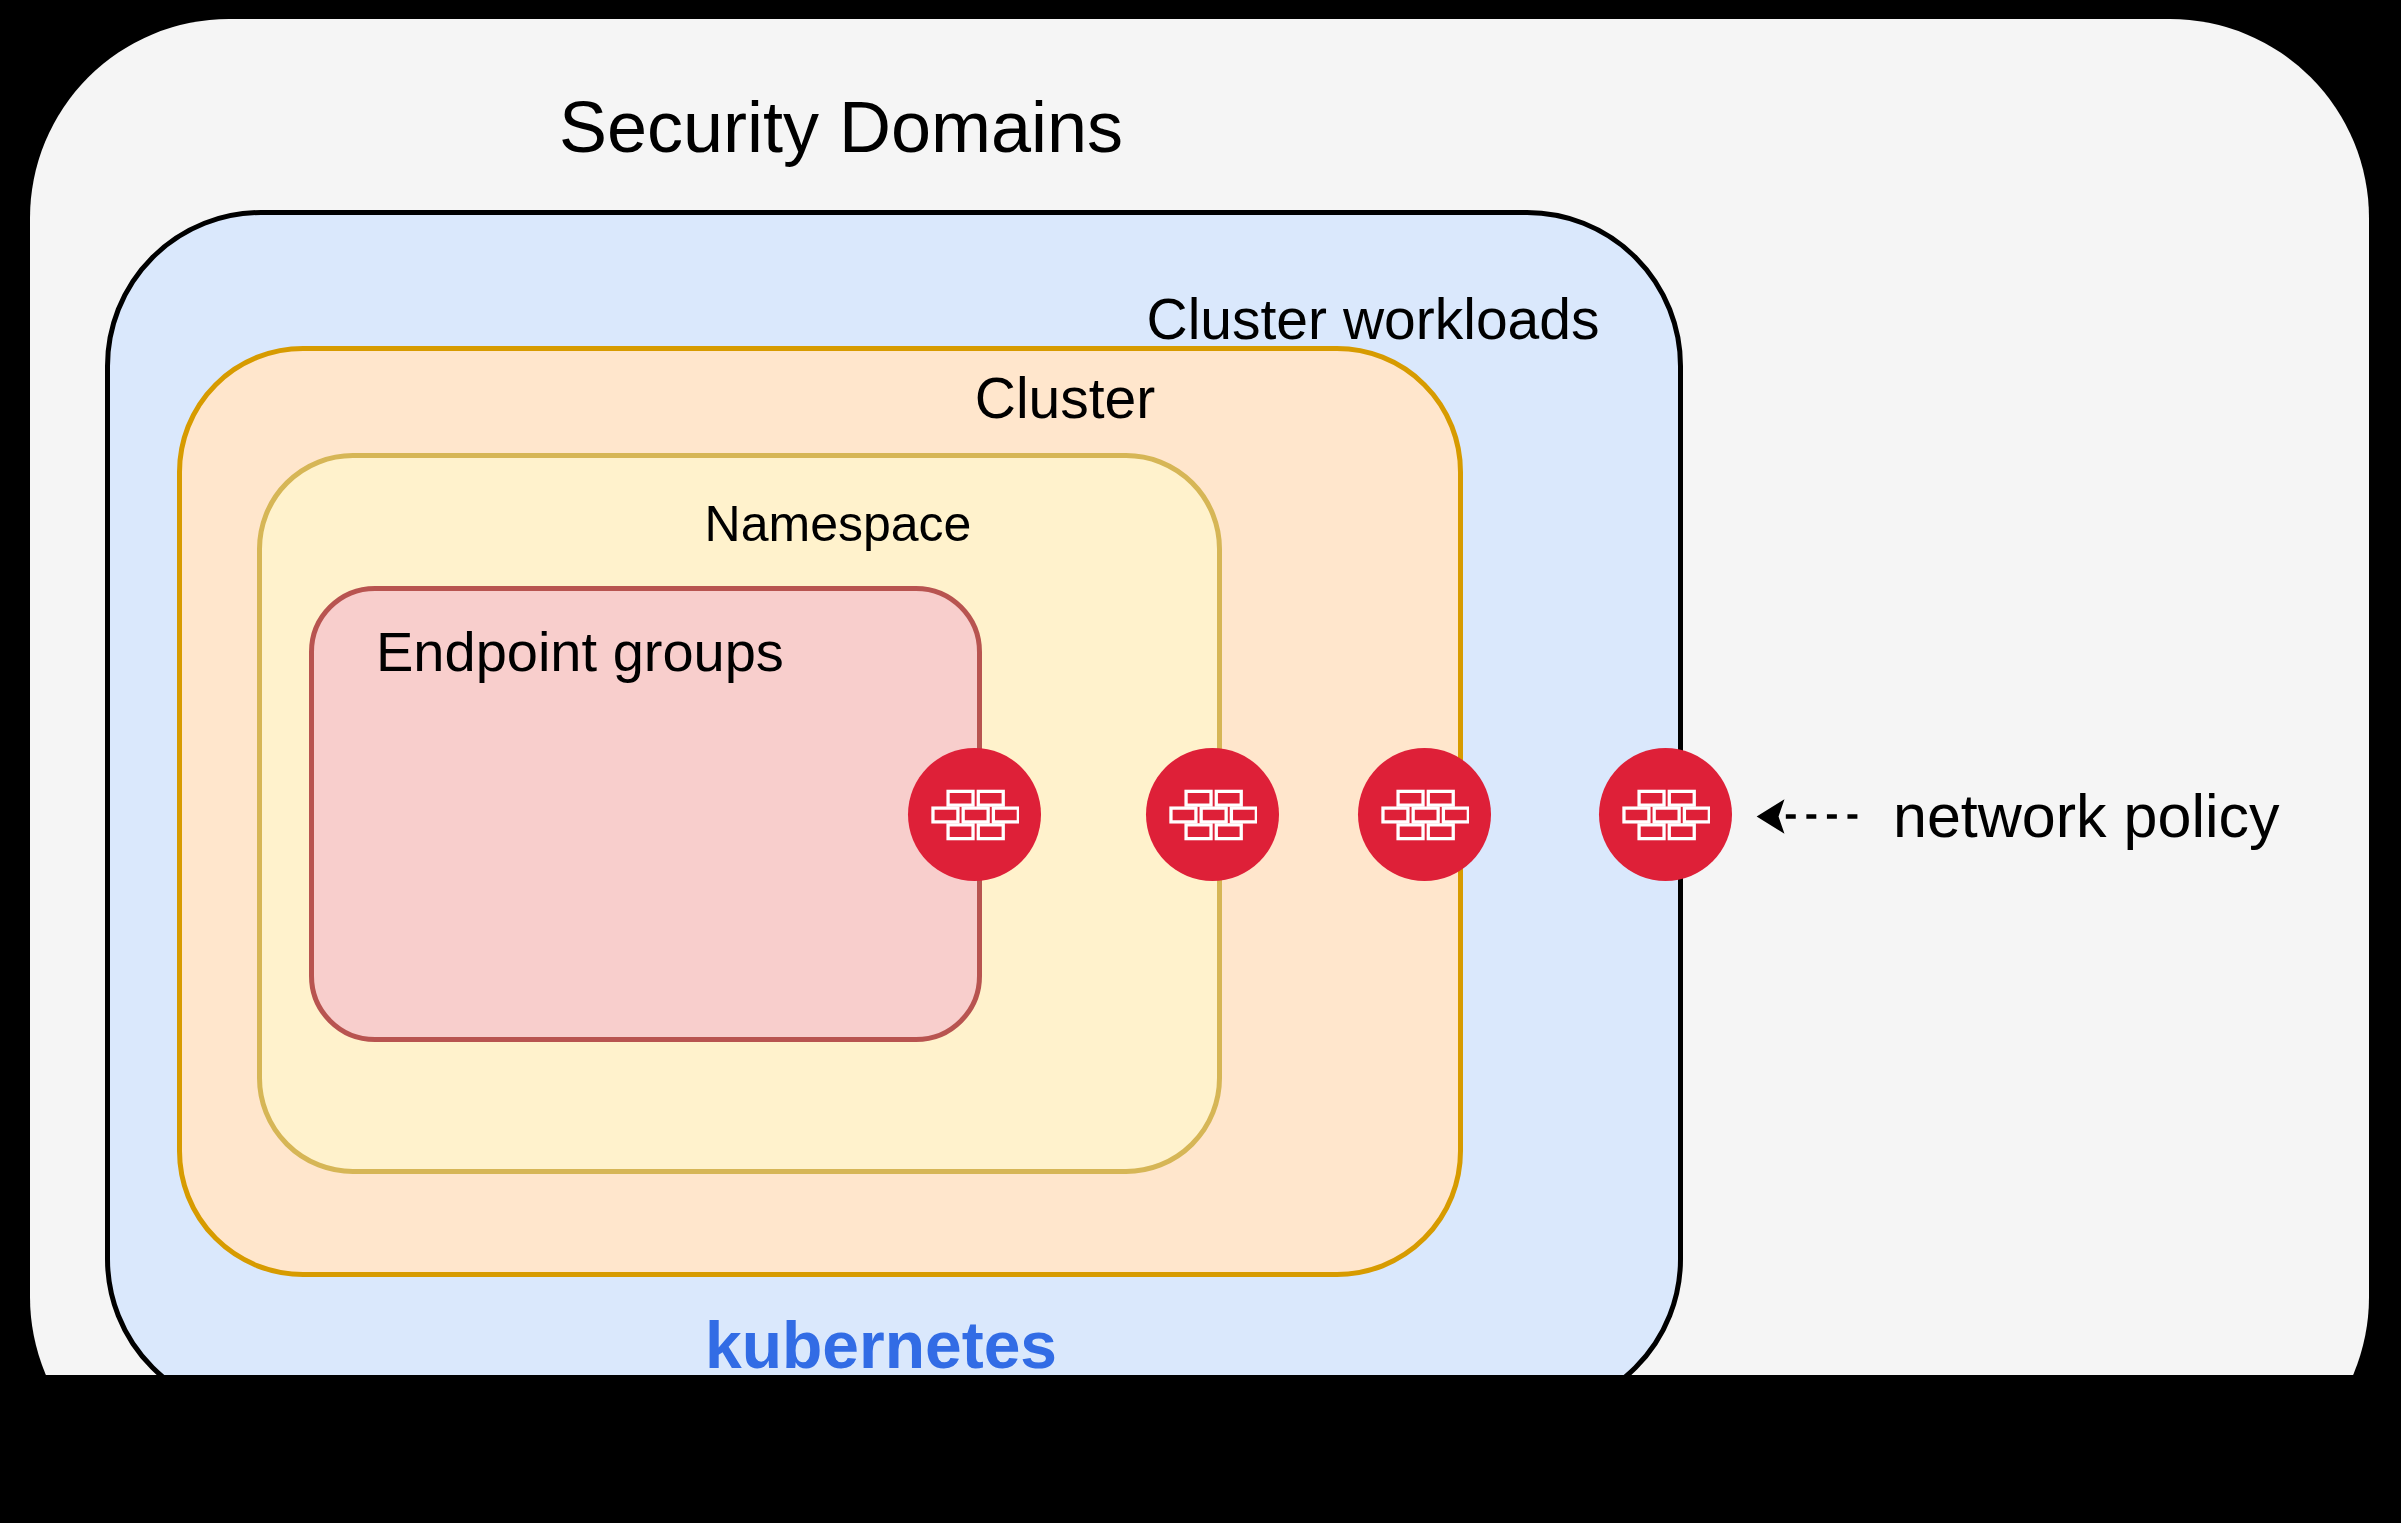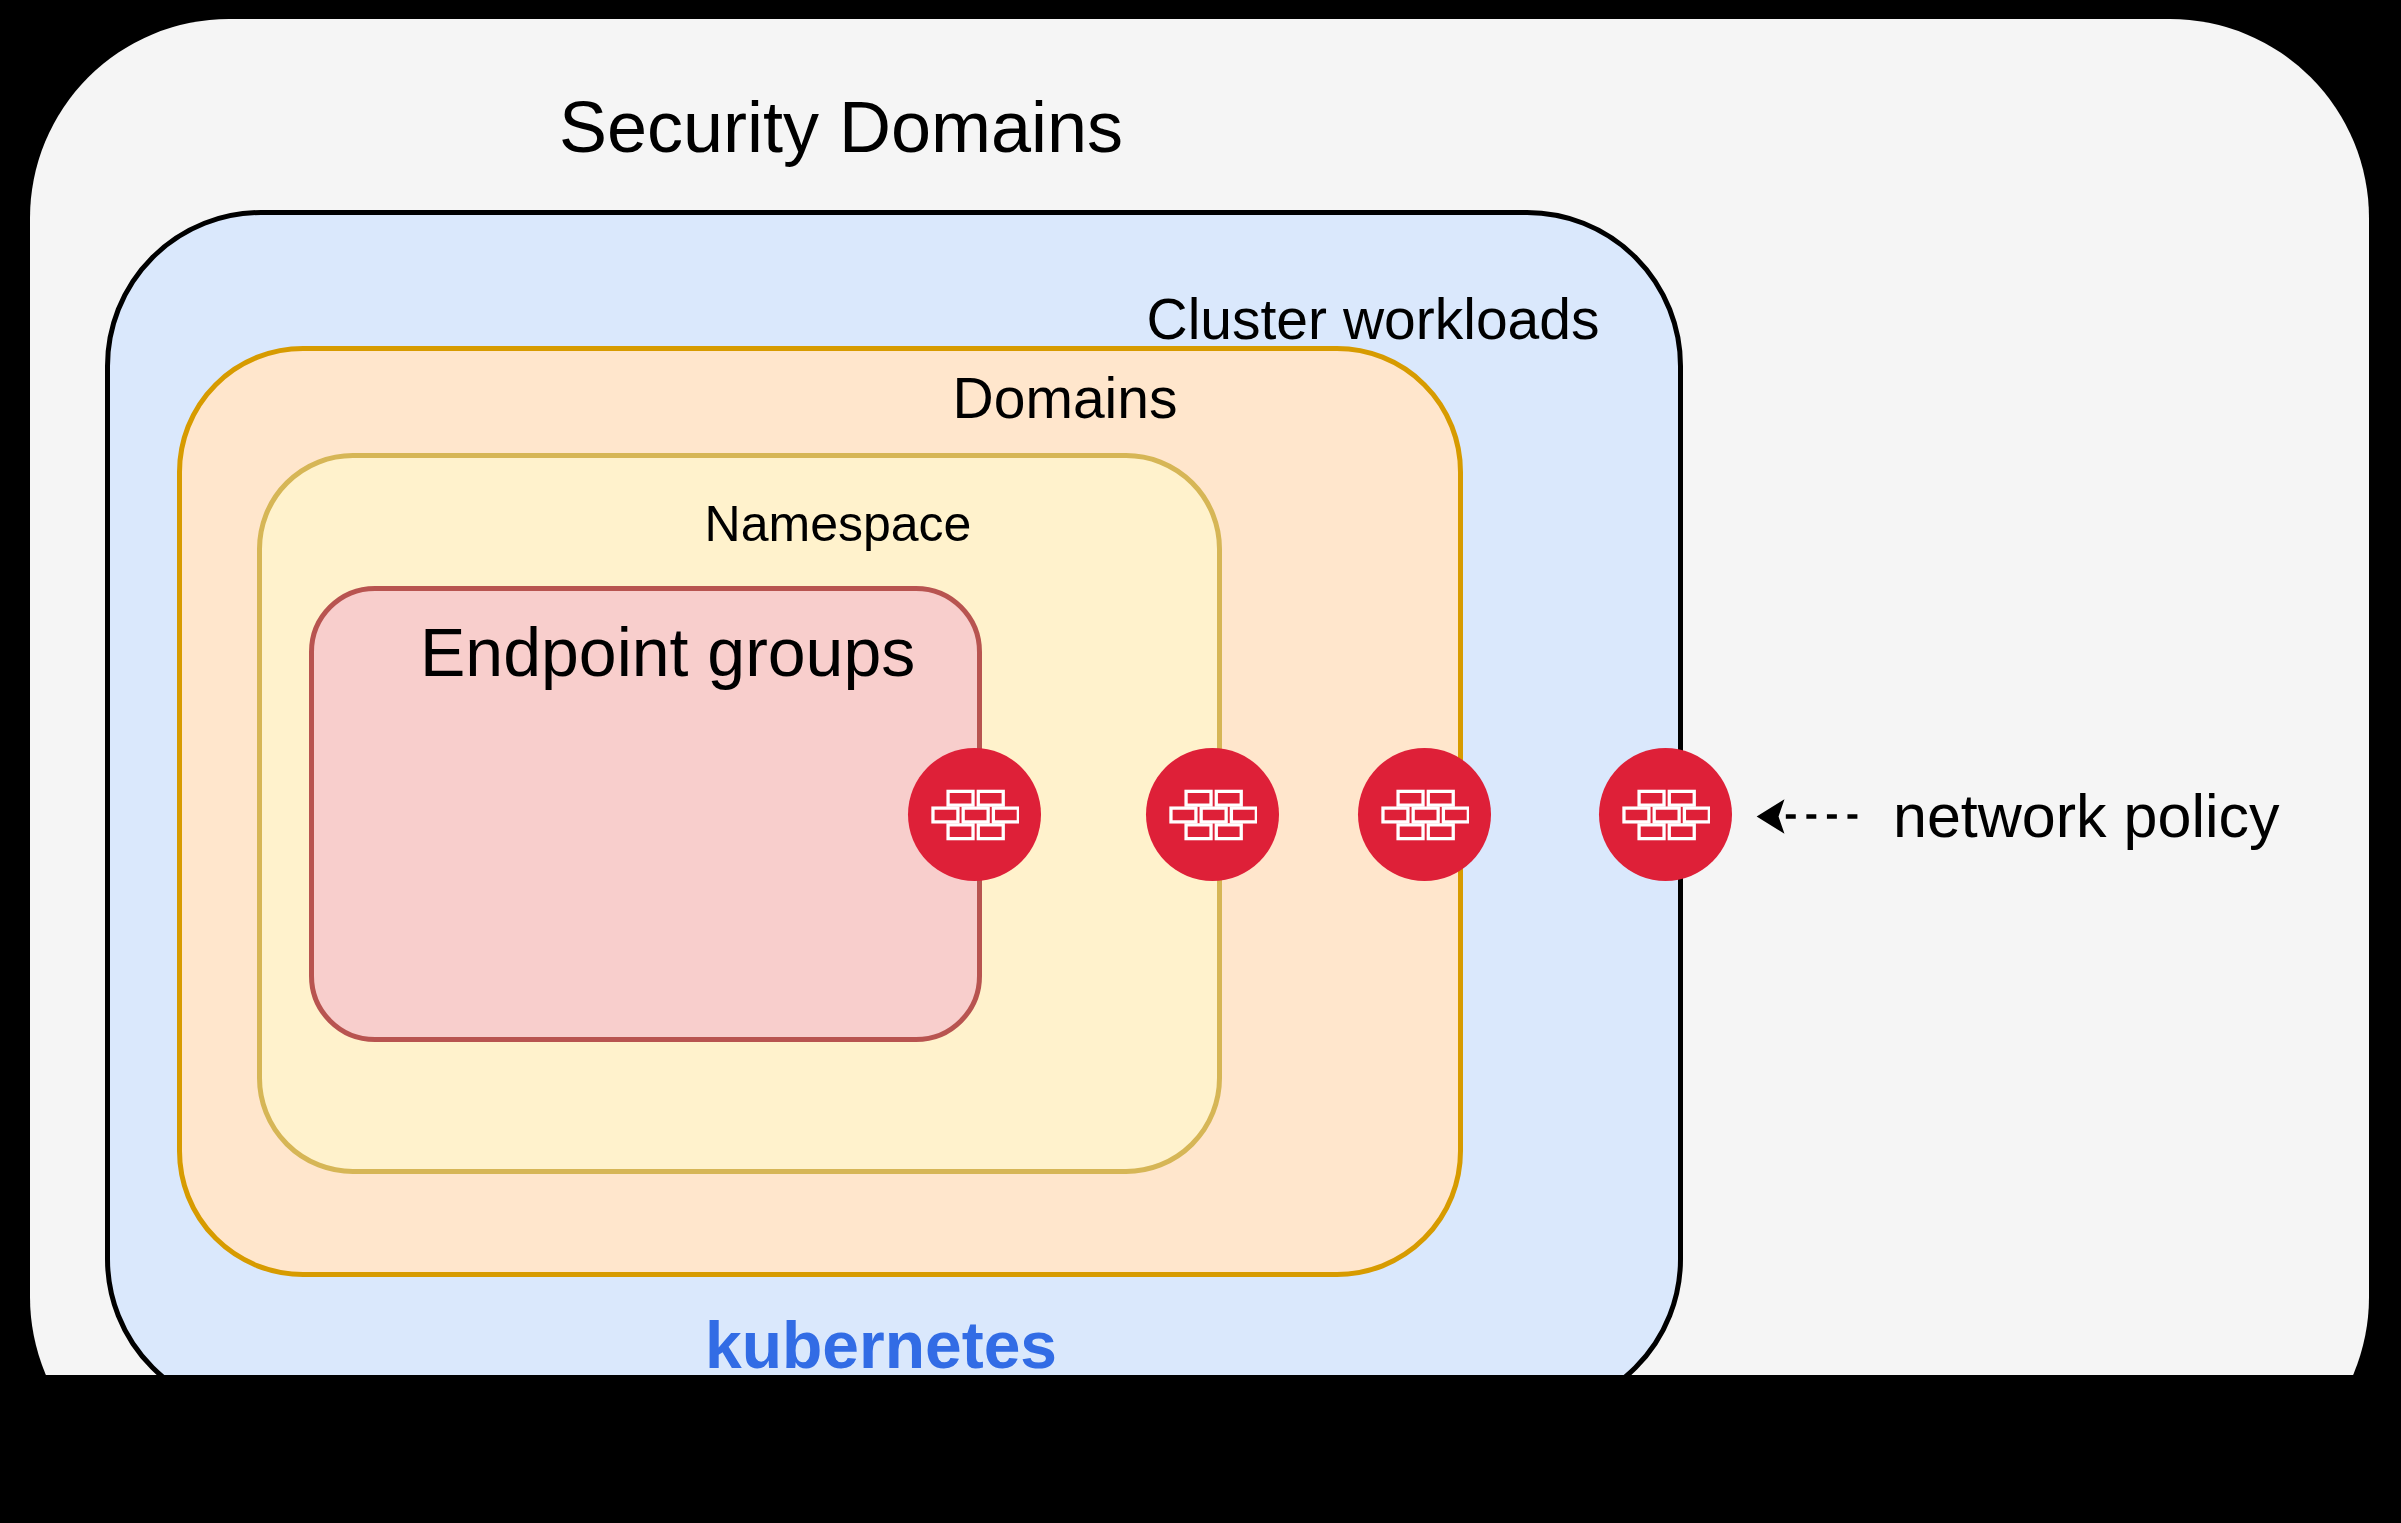--- a/index.html
+++ b/index.html
@@ -16,21 +16,21 @@
   .cluster-box   { left: 105px; top: 210px; width: 1578px; height: 1205px; border-radius: 156px; background: var(--cluster-fill);   border: 5.3px solid var(--cluster-stroke); }
   .tenant-box    { left: 177px; top: 346px; width: 1286px; height: 931px; border-radius: 126px; background: var(--tenant-fill);    border: 5.3px solid var(--tenant-stroke); }
   .namespace-box { left: 257px; top: 453px; width: 965px; height: 721px; border-radius: 96px; background: var(--namespace-fill); border: 5.3px solid var(--namespace-stroke); }
   .endpoint-box  { left: 309px; top: 586px; width: 673px; height: 456px;  border-radius: 66px; background: var(--endpoint-fill);  border: 5.3px solid var(--endpoint-stroke); }
 
   .label { position: absolute; color: var(--label-text); white-space: nowrap; line-height: 1; }
   .title-label          { left: 841px; top: 127px;  transform: translate(-50%,-50%); font-size: 72px; }
   .cluster-label        { left: 1373px; top: 283px;  transform: translate(-50%,-50%); font-size: 57px; margin-top: 36px; }
   .tenant-label         { left: 1065px; top: 398px;  transform: translate(-50%,-50%); font-size: 57px; }
   .namespace-label      { left: 838px; top: 524px;  transform: translate(-50%,-50%); font-size: 50px; }
-  .endpoint-label       { left: 376px;  top: 652px;  transform: translateY(-50%);     font-size: 68px; margin-left: 44px; }
+  .endpoint-label       { left: 376px;  top: 652px;  transform: translateY(-50%);     font-size: 56px; }
   .kubernetes-label     { left: 881px; top: 1345px; transform: translate(-50%,-50%); font-size: 66px; font-weight: bold; color: var(--kubernetes-text); }
   .network-policy-label { left: 1893px; top: 816px; transform: translateY(-50%);     font-size: 61px; }
 
   .firewall {
     position: absolute; width: 133px; height: 133px; border-radius: 50%;
     background: var(--firewall-fill);
     display: flex; align-items: center; justify-content: center;
   }
   .fw-1 { left: 908px; top: 748px; }
   .fw-2 { left: 1146px; top: 748px; }
@@ -48,21 +48,21 @@
 <div class="stage">
 
   <div class="box canvas-box"></div>
   <div class="box cluster-box"></div>
   <div class="box tenant-box"></div>
   <div class="box namespace-box"></div>
   <div class="box endpoint-box"></div>
 
   <div class="label title-label">Security Domains</div>
   <div class="label cluster-label">Cluster workloads</div>
-  <div class="label tenant-label">Domains</div>
+  <div class="label tenant-label">Cluster</div>
   <div class="label namespace-label">Namespace</div>
   <div class="label endpoint-label">Endpoint groups</div>
   <div class="label kubernetes-label">kubernetes</div>
   <div class="label network-policy-label">network policy</div>
 
   <div class="firewall fw-1">
     <svg width="88" height="52" viewBox="0 0 134 78">
       <rect class="brick" x="26" y="3" width="38" height="21"></rect>
       <rect class="brick" x="72" y="3" width="38" height="21"></rect>
       <rect class="brick" x="3" y="28.5" width="38" height="21"></rect>

